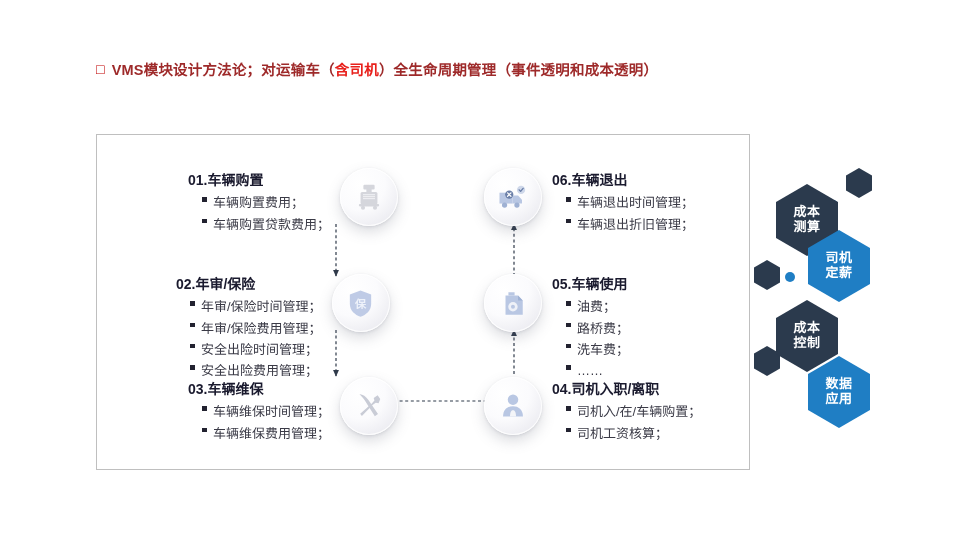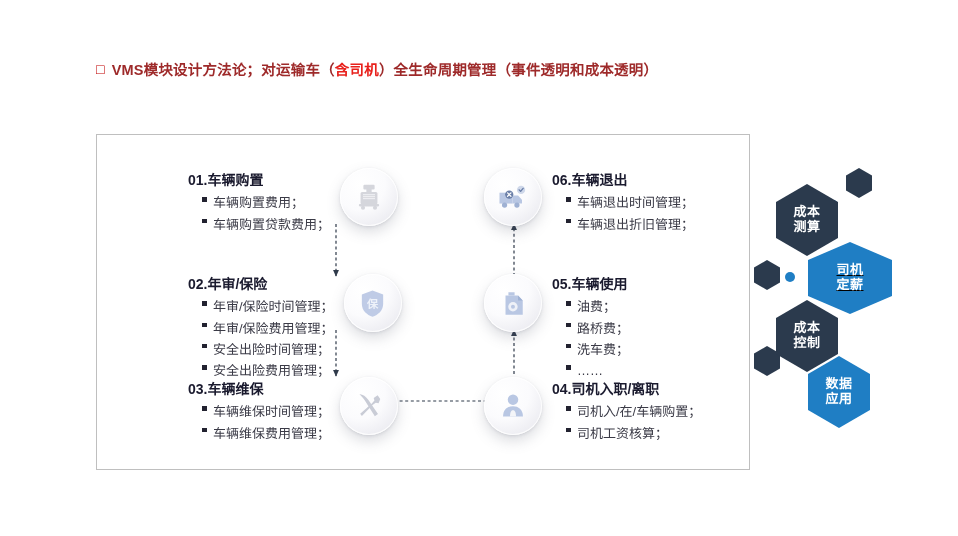--- a/index.html
+++ b/index.html
@@ -178,21 +178,21 @@
       <rect x="9.6" y="13" width="12.8" height="1.1" fill="#f2f2f5"></rect>
       <rect x="9.6" y="15.1" width="12.8" height="1.1" fill="#f2f2f5"></rect>
       <rect x="9.6" y="17.2" width="12.8" height="1.1" fill="#f2f2f5"></rect>
       <rect x="5.2" y="23.4" width="21.6" height="2.6" rx="1.1" fill="#d5d6dc"></rect>
       <circle cx="9.6" cy="27.4" r="2.2" fill="#d5d6dc"></circle>
       <circle cx="22.4" cy="27.4" r="2.2" fill="#d5d6dc"></circle>
     </svg>
   </div>
 </div>
 
-<div class="node left" style="left:188px;top:276px;">
+<div class="node left" style="left:176px;top:276px;">
   <div class="node-text">
     <div class="node-title">02.年审/保险</div>
     <ul class="node-list">
       <li>年审/保险时间管理；</li>
       <li>年审/保险费用管理；</li>
       <li>安全出险时间管理；</li>
       <li>安全出险费用管理；</li>
     </ul>
   </div>
   <div class="disk" style="margin-left:10px;margin-top:-2px;">
@@ -298,21 +298,21 @@
     <div class="hexshape" style="background:#2b3a4d;"></div>
   </div>
   <div class="dot" style="left:33px;top:180px;width:10px;height:10px;background:#1f7ec4;"></div>
 
   <div class="hex" style="left:24px;top:16px;width:62px;height:72px;">
     <div class="hexshape" style="background:#2b3a4d;"></div>
     <div class="hex-label">成本
 测算</div>
   </div>
 
-  <div class="hex" style="left:56px;top:74px;width:84px;height:72px;text-decoration:underline;">
+  <div class="hex" style="left:56px;top:62px;width:62px;height:72px;">
     <div class="hexshape" style="background:#1f7ec4;"></div>
     <div class="hex-label">司机
 定薪</div>
   </div>
 
   <div class="hex" style="left:24px;top:132px;width:62px;height:72px;">
     <div class="hexshape" style="background:#2b3a4d;"></div>
     <div class="hex-label">成本
 控制</div>
   </div>

